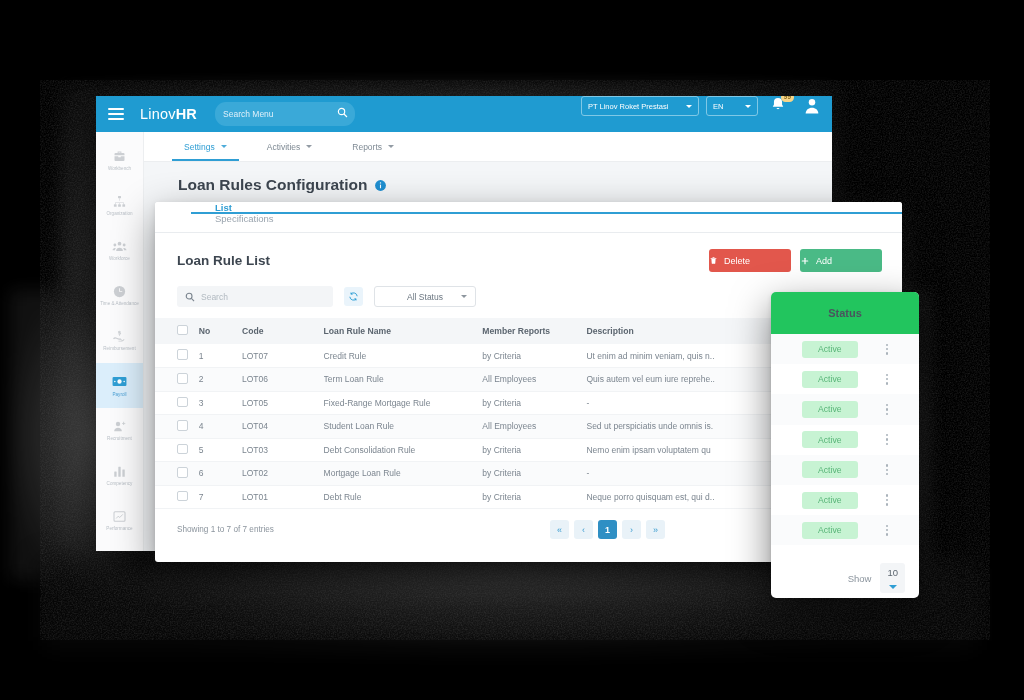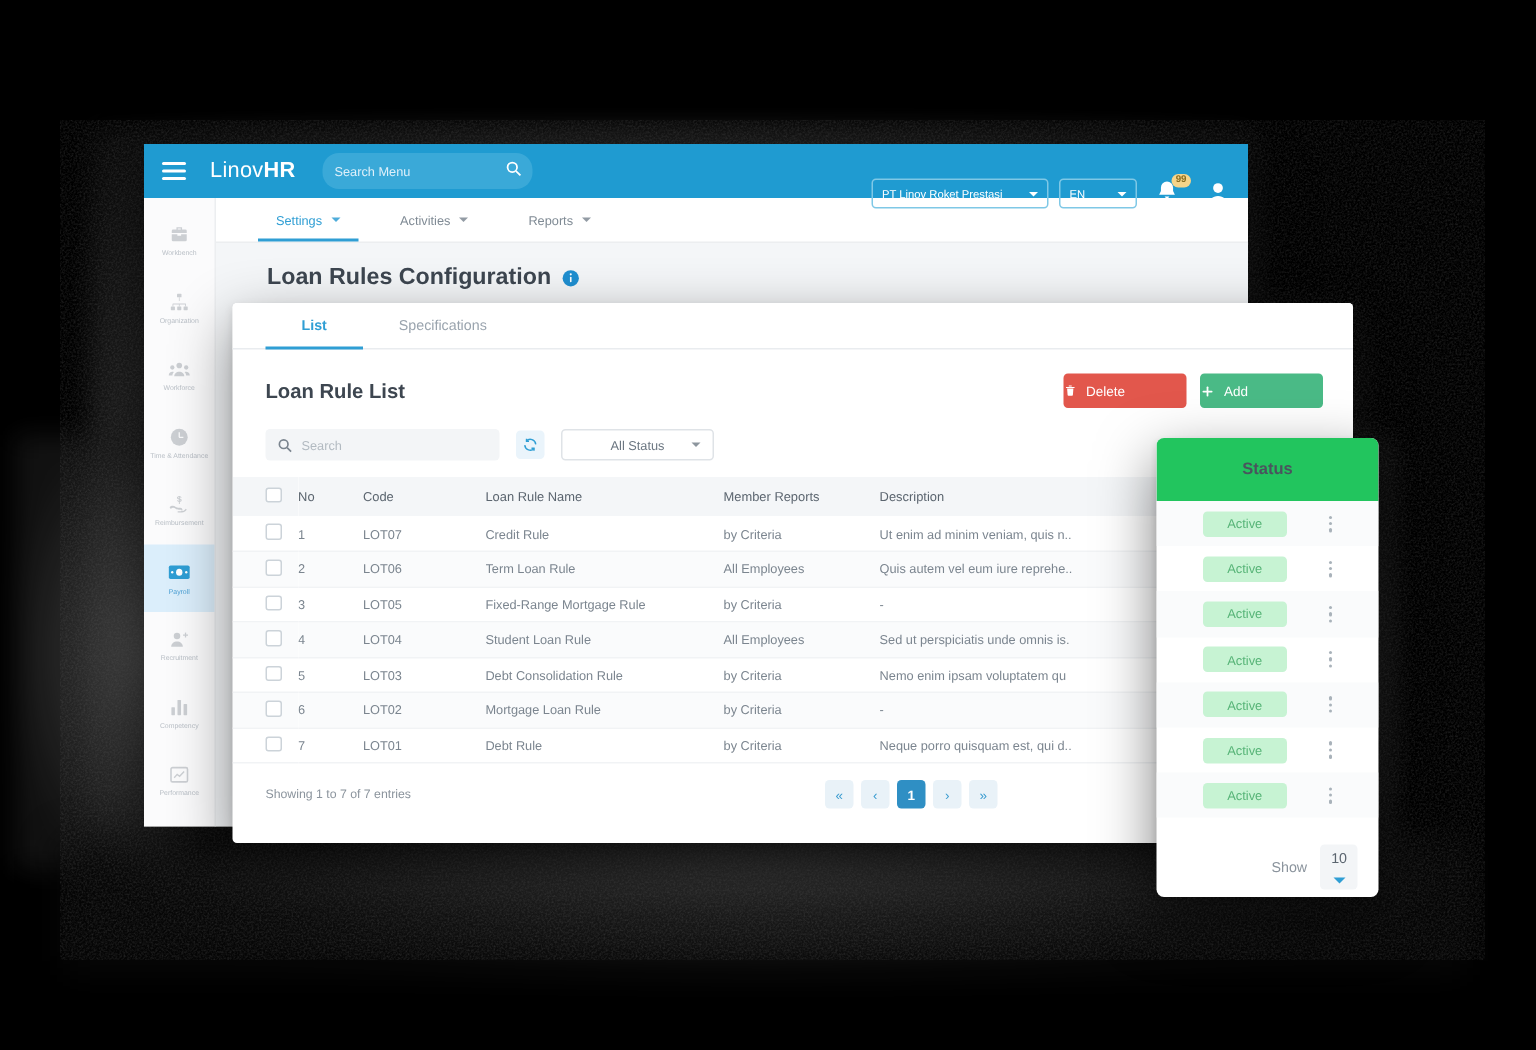--- a/index.html
+++ b/index.html
@@ -54,21 +54,21 @@
     margin-left: 18px; width: 140px; height: 21px; border-radius: 11px;
     background: #3aa9d8; display:flex; align-items:center; padding: 12px 8px;
     position: relative;
   }
   .menusearch input {
     border: 0; background: transparent; outline: none; color: #eaf7ff;
     font-size: 8.5px; font-family:"Liberation Sans",sans-serif; width: 112px;
   }
   .menusearch input::placeholder { color: #dff0fa; }
   .menusearch .mag { position:absolute; right: 7px; top: 5px; }
-  .topbar-right { position:absolute; right: 10px; top:15px; height:36px; display:flex; align-items:center; gap: 7px; }
+  .topbar-right { position:absolute; right: 10px; top:0; height:36px; display:flex; align-items:flex-start; gap: 7px; }
   .tb-select {
     height: 20px; border: 1px solid #7fc8e6; border-radius: 3px; color: #fff;
     font-size: 7.5px; display:flex; align-items:center; padding: 0 6px; gap: 6px;
     background: transparent; white-space: nowrap;
   }
   .tb-select.company { width: 118px; justify-content: space-between; }
   .tb-select.lang { width: 52px; justify-content: space-between; }
   .caret-dn { width:0;height:0;border-left:3px solid transparent;border-right:3px solid transparent;border-top:3.6px solid #fff; }
   .bell-wrap { position: relative; width: 20px; height: 20px; margin-left: 4px; }
   .badge99 {
@@ -114,21 +114,21 @@
   .page-title { font-size: 15.5px; font-weight: 700; color: #3d4650; display:flex; align-items:center; gap: 7px; }
   .info-ico { width: 13px; height: 13px; }
 
   
   #innerCard {
     position: absolute; left: 155px; top: 202px; width: 747px; height: 360px;
     background:#fff; border-radius: 3px;
     box-shadow: 0 14px 40px rgba(0,0,0,.45), 0 2px 6px rgba(0,0,0,.10);
     overflow: hidden;
   }
-  .card-tabs { height: 31px; display:flex; border-bottom: 1px solid #e9ecef; background:#fff; padding-left: 22px; }
+  .card-tabs { height: 31px; display:flex; border-bottom: 1px solid #e9ecef; background:#fff; padding-left: 36px; flex-direction: column; }
   .card-tab {
     padding: 0 24px; display:flex; align-items:center; font-size: 9.5px; color:#9aa4ae; cursor:pointer; position:relative;
   }
   .card-tab.active { color: #2f9ed4; font-weight: 700; }
   .card-tab.active::after { content:''; position:absolute; left:0; right:0; bottom:-1px; height: 2.2px; background:#2f9ed4; }
 
   .card-head { padding: 16px 20px 0 22px; display:flex; align-items:center; justify-content:space-between; }
   .card-head h2 { font-size: 13.5px; font-weight: 700; color: #3d4650; }
   .head-btns { display:flex; gap: 9px; }
   .btn {
@@ -158,21 +158,21 @@
     display:flex; align-items:center; justify-content:center; position:relative;
     font-size: 8.5px; color:#6b7681; cursor:pointer;
   }
   .status-select .caret { position:absolute; right: 8px; top: 8px;
     width:0;height:0;border-left:3px solid transparent;border-right:3px solid transparent;border-top:3.6px solid #8d969e; }
 
   
   .tbl { width: 100%; margin-top: 11px; border-collapse: collapse; }
   .tbl th, .tbl td { text-align:left; font-weight: 400; white-space: nowrap; overflow:hidden; }
   .tbl thead tr { background: #f4f6f8; height: 26px; }
-  .tbl thead th { font-size: 8.6px; color:#5b656f; font-weight: 400; }
+  .tbl thead th { font-size: 8.6px; color:#5b656f; font-weight: 700; }
   .tbl tbody tr { height: 23.5px; border-bottom: 1px solid #f1f3f5; }
   .tbl tbody tr:nth-child(even) { background: #fafbfc; }
   .tbl tbody td { font-size: 8.5px; color:#7b858f; }
   .c-chk  { width: 44px; padding-left: 22px; }
   .c-no   { width: 44px; }
   .c-code { width: 83px; margin-left: 46px; }
   .c-name { width: 160px; }
   .c-memb { width: 105px; }
   .c-desc { width: 200px; margin-left: 21px; }
   .c-pad  { width: 120px; }

